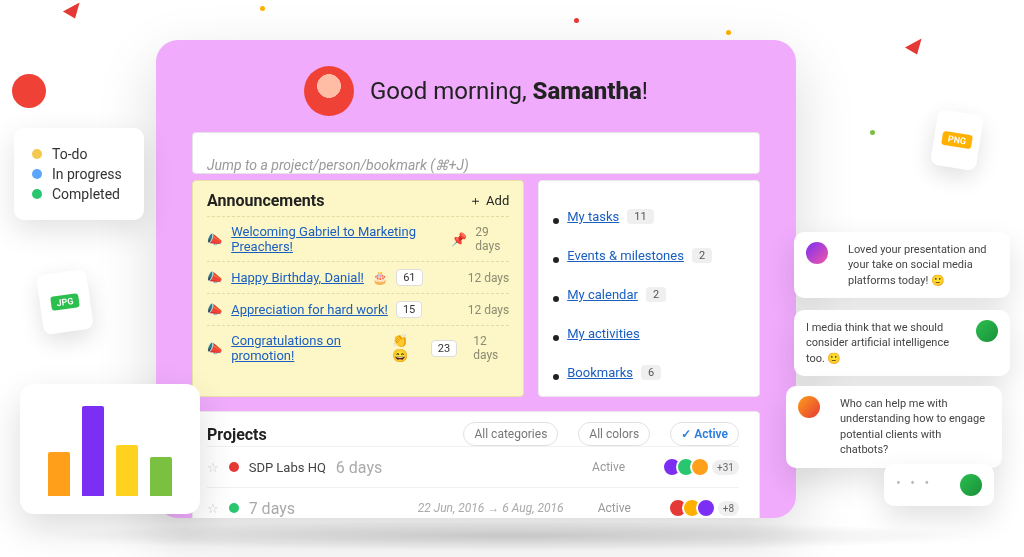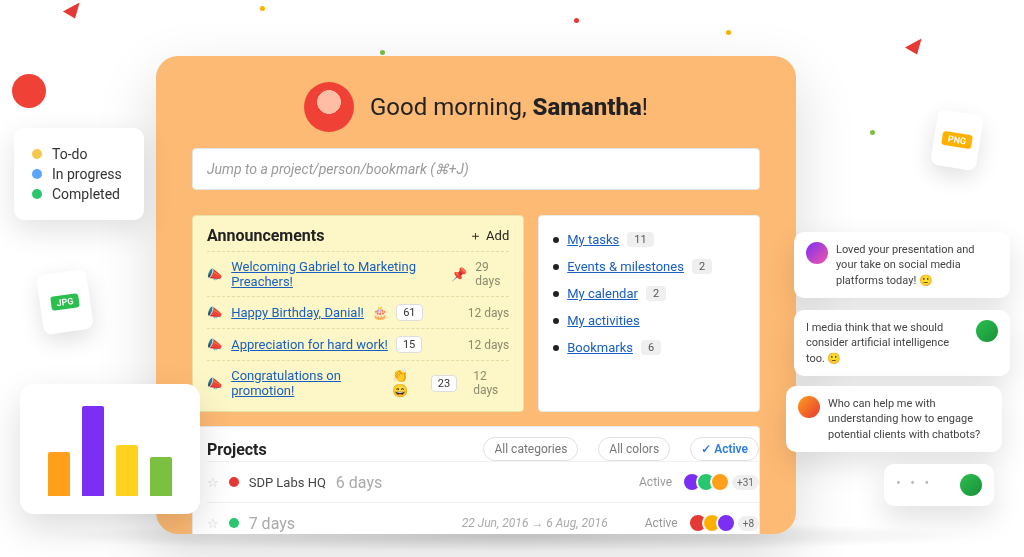--- a/index.html
+++ b/index.html
@@ -53,45 +53,45 @@
     background:#fff; border-radius: 14px;
     box-shadow: 0 14px 36px rgba(0,0,0,0.14);
     display:flex; align-items:flex-end; justify-content:center; gap:12px;
     padding: 14px 18px 18px 18px;
     z-index: 30;
   }
   .chart-card .bar { width: 22px; border-radius: 2px 2px 0 0; }
 
   
   .app {
-    position: absolute; top: 56px; left: 156px;
+    position: absolute; top: 40px; left: 156px;
     width: 640px; height: 478px;
-    background:#fdba74;
+    background:#f0abfc;
     border-radius: 22px;
     box-shadow: 0 22px 60px rgba(0,0,0,0.15);
     padding: 26px 36px 10px 36px;
     overflow: hidden;
     z-index: 10;
   }
 
   .header { display:flex; align-items:center; justify-content:center; gap:16px; margin-bottom:16px;}
   .header .avatar {
     width: 50px; height: 50px; border-radius:50%;
     background: radial-gradient(circle at 50% 40%, #ffbda6 30%, #ef4136 31%);
     position: relative;
   }
   .header .greeting { font-size: 24px; color:#222; }
   .header .greeting b { font-weight: 800; }
 
   .search {
     width: 100%; height: 42px;
     border: 1px solid #e4e4e4; border-radius: 4px;
     padding: 0 14px; color:#9a9a9a; font-size: 14px; font-style: italic;
-    display:flex; align-items:center;
-    margin-bottom: 25px;
+    display:flex; align-items:flex-end;
+    margin-bottom: 6px;
     background:#fff;
   }
 
   .row2 { display:flex; gap: 14px; }
 
   .ann {
     flex: 1 1 60%;
     background: #fdf7c8;
     border: 1px solid #e8e2a8;
     border-radius: 4px;
@@ -110,30 +110,29 @@
   .ann-row .spacer { flex:1; }
   .ann-days { color:#8b8b6f; font-size: 12px; }
   .count-chip { font-size:11px; background:#fff; border:1px solid #ddd; border-radius:4px; padding:1px 6px; color:#333;}
   .megaphone { color:#666; display:inline-block; transform: scaleX(-1); }
 
   .quick {
     flex: 1 1 40%;
     background:#fff; border:1px solid #eaeaea; border-radius:4px;
     padding: 10px 14px;
   }
-  .quick-row { display:flex; align-items:center; gap:8px; font-size:13px; padding:6px 0;}
+  .quick-row { display:flex; align-items:flex-end; gap:8px; font-size:13px; padding:6px 0;margin-top:12px;}
   .quick-row .bullet { width:6px; height:6px; border-radius:50%; background:#222; }
   .quick-row a { color:#1a5fbf; text-decoration: underline; }
   .quick-chip { font-size:11px; background:#efefef; border-radius:4px; padding:1px 7px; color:#555;}
 
   .projects {
     margin-top: 14px;
     border:1px solid #eaeaea; border-radius:4px; background:#fff;
-    padding: 10px 0 4px 14px;
-    text-align: right;
+    padding: 10px 20px 4px 14px;
   }
   .proj-head { display:flex; align-items:center; justify-content:space-between; }
   .proj-head h3 { font-size: 16px; font-weight:700; color:#222; }
   .filters { display:flex; gap:20px; }
   .pill {
     font-size:12px; color:#777; border:1px solid #e1e1e1; border-radius:14px;
     padding: 4px 10px; background:#fff; cursor:pointer;
   }
   .pill.active { color:#2a7de1; font-weight:600; }
   .pill.active::before { content:"✓ "; }
@@ -152,21 +151,21 @@
   .avmore { font-size:10px; color:#666; background:#efefef; border-radius:10px; padding:2px 5px; margin-left:2px;}
 
   
   .chat1 { position:absolute; top:232px; right:14px; width:216px; }
   .chat2 { position:absolute; top:310px; right:14px; width:216px; }
   .chat3 { position:absolute; top:386px; right:22px; width:216px; }
   .chat4 { position:absolute; top:464px; right:30px; width:110px; }
   .chat-card {
     background:#fff; border-radius:10px; box-shadow:0 12px 30px rgba(0,0,0,0.12);
     padding: 10px 12px; font-size:11px; color:#444; line-height:1.4;
-    display:flex; gap:8px; align-items:flex-start;
+    display:flex; gap:20px; align-items:flex-start;
     z-index:40;
   }
   .chat-card .pf { width:22px; height:22px; border-radius:50%; flex:0 0 22px; }
   .chat-card.rev { flex-direction: row-reverse; }
   .chat4 .dots { letter-spacing:3px; color:#bbb; font-size:14px; flex:1;}
   .chat-card.rev .pf { margin-left:4px;}
 
   
   .badge-png {
     position:absolute; top:112px; right:44px;

